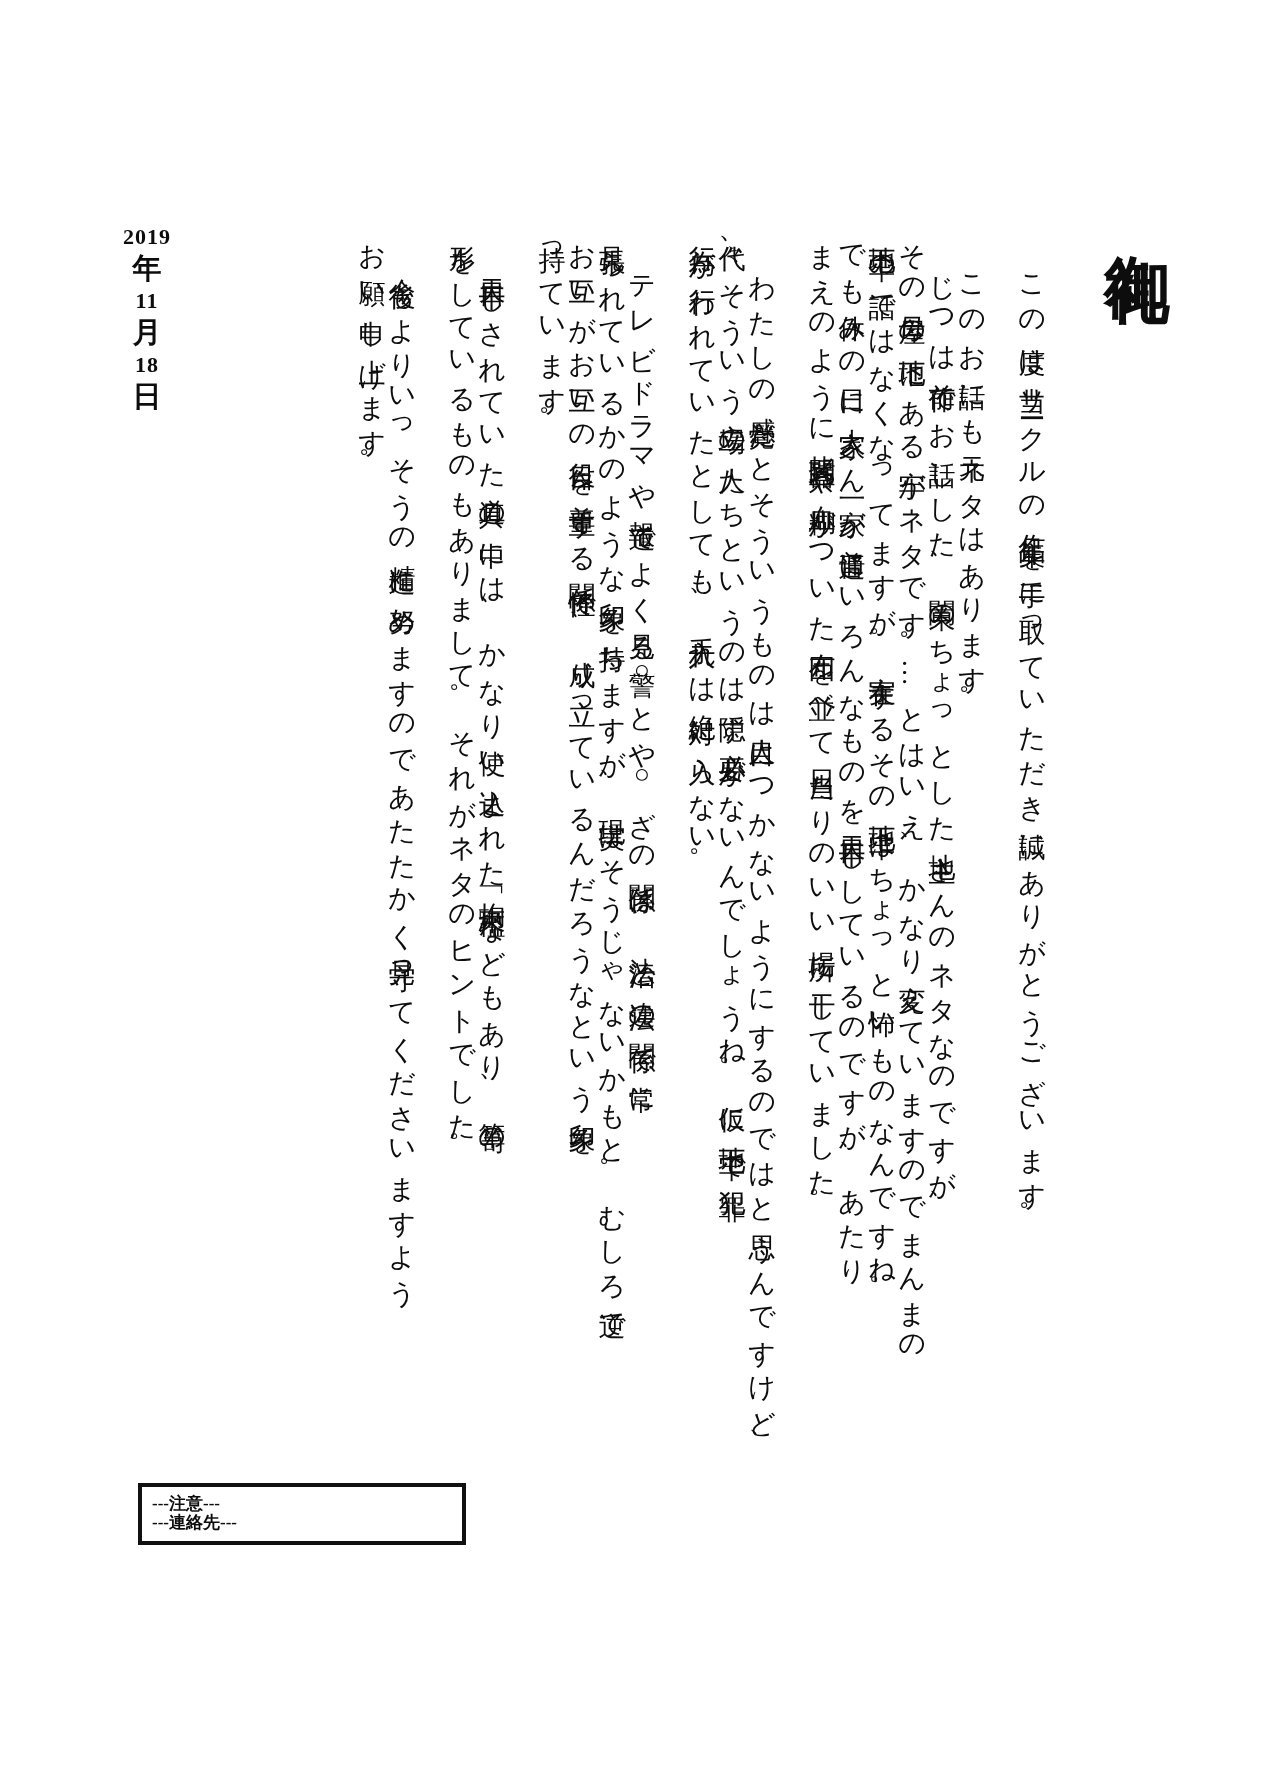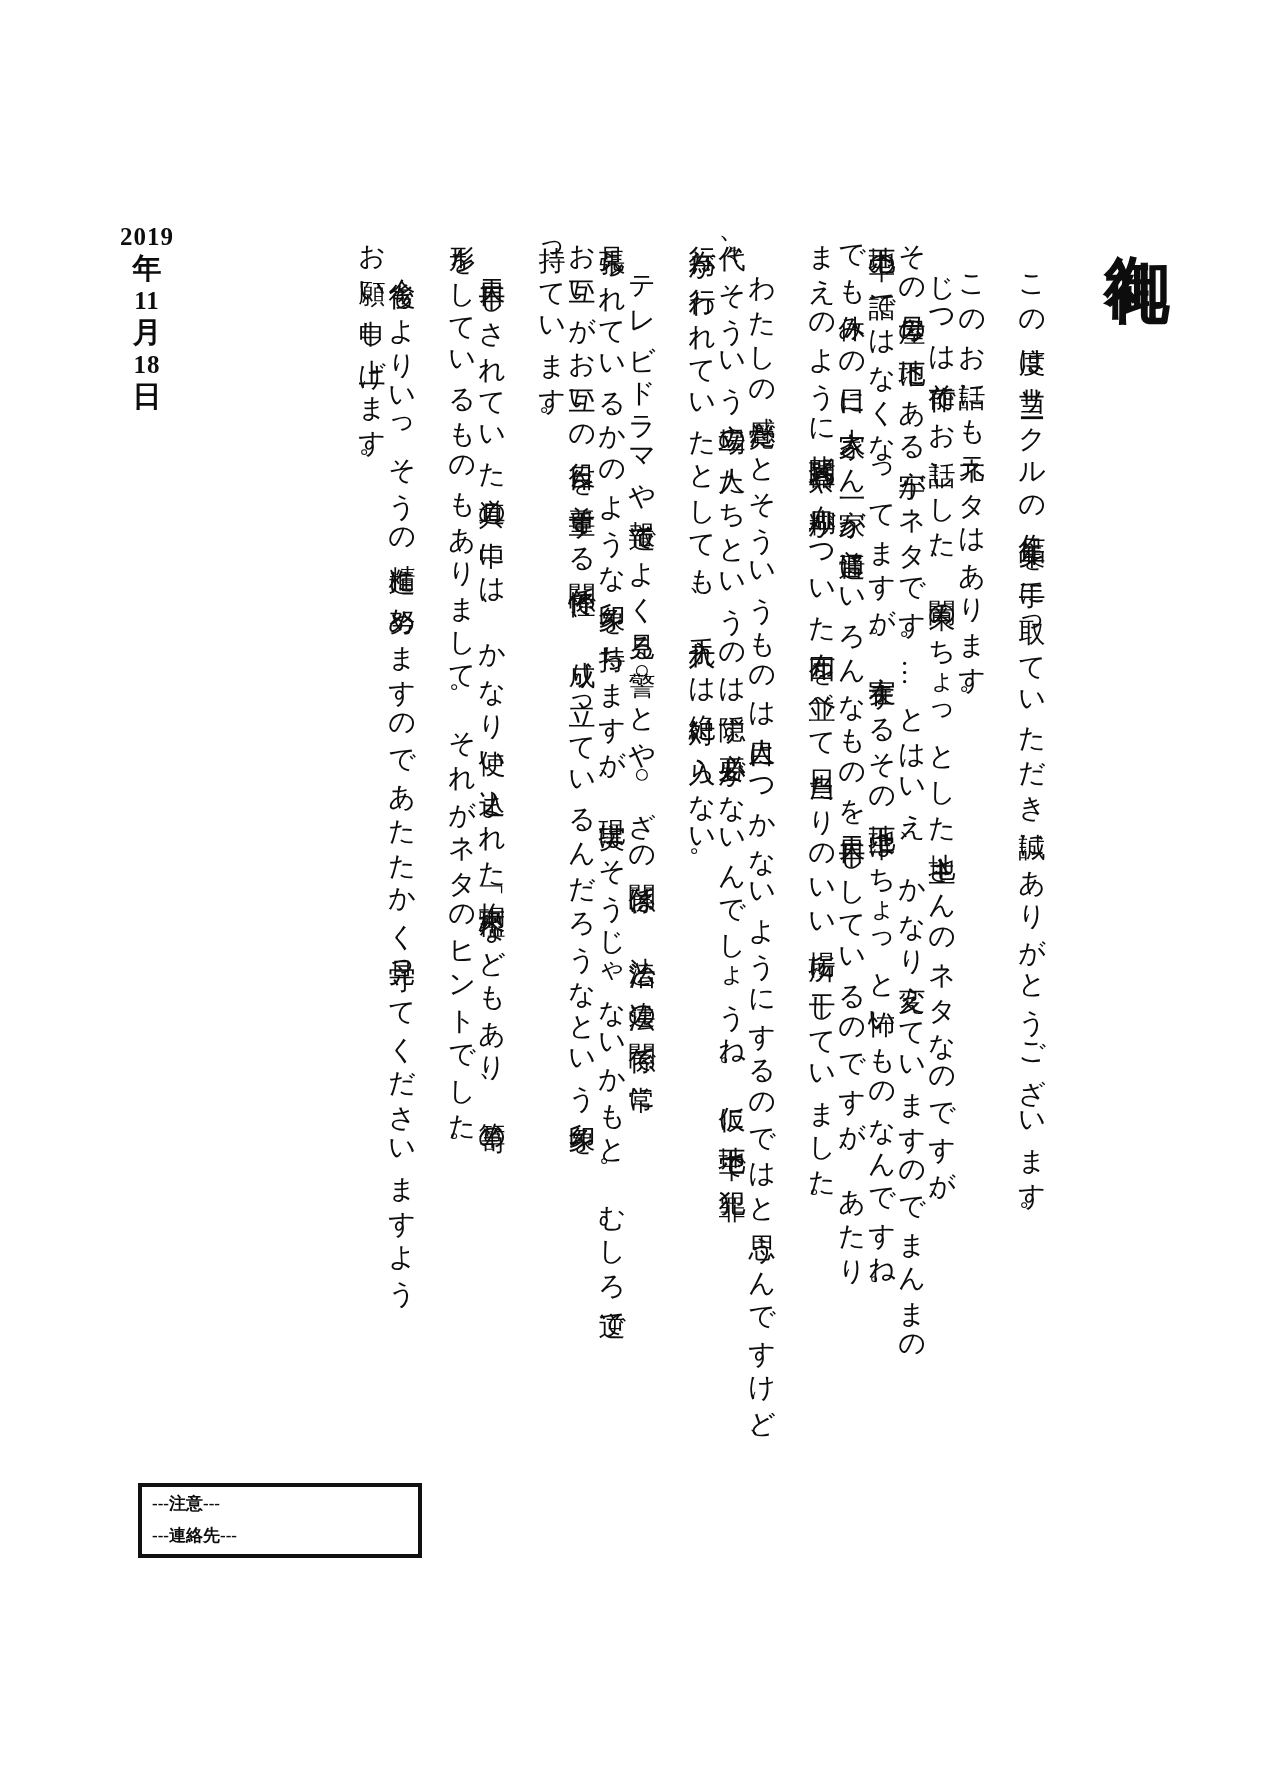--- a/index.html
+++ b/index.html
@@ -33,37 +33,37 @@
     font-weight:400;
   }
   
   .date-block {
     position:absolute;
     left:110px; top:220px; width:74px;
     display:flex; flex-direction:column; align-items:center;
     font-weight:700;
   }
   .date-seg { text-align:center; }
-  .date-seg.num   { font-size:25px; line-height:33px; letter-spacing:1px; }
+  .date-seg.num   { font-size:22px; line-height:33px; letter-spacing:1px; }
   .date-seg.kanji { font-size:29px; line-height:31px; }
   
   .notice-box {
     position:absolute;
     left:138px; top:1483px;
-    width:284px;
+    width:328px;
     box-sizing:border-box;
     border:4px solid #111111;
     padding:7px 4px 9px 10px;
     font-size:17px;
     font-weight:700;
     line-height:19px;
     letter-spacing:0px;
   }
   .notice-line { white-space:nowrap; }
-  .notice-contact-header { margin-top:13px; }
+  .notice-contact-header { }
 </style>
 </head>
 <body>
 
 <div class="page">
 
   <div class="page-title">御礼</div>
 
   <div id="columns-host">
       <div class="vcol" style="right: 233px; top: 257px;">この度は当サークルの作品集を手に取っていただき誠にありがとうございます。</div>

